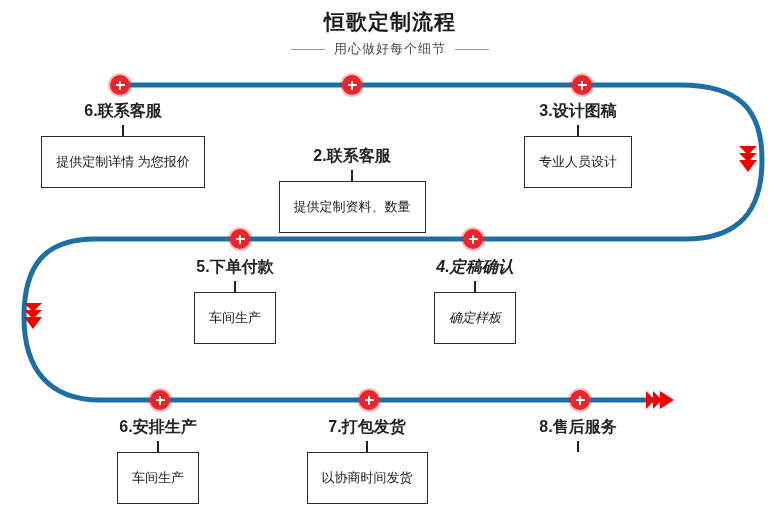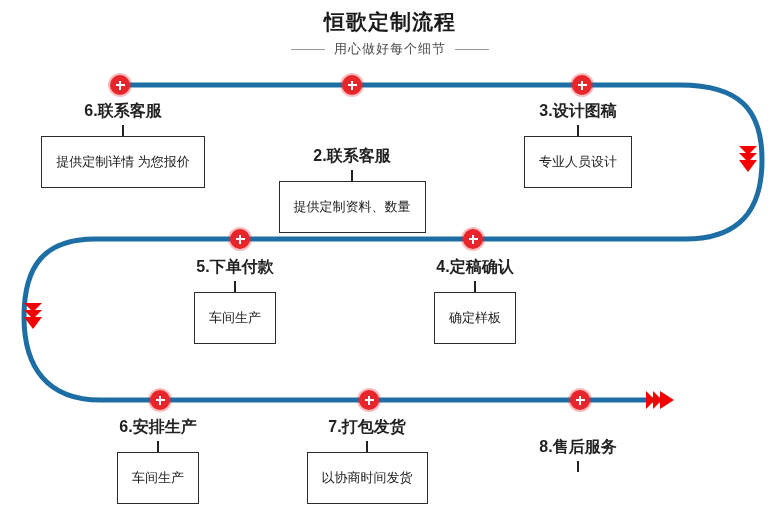--- a/index.html
+++ b/index.html
@@ -213,36 +213,36 @@
     <div class="step-stem"></div>
     <div class="step-box">专业人员设计</div>
   </div>
 
   <div class="step" style="left:235px; top:256px;">
     <div class="step-title">5.下单付款</div>
     <div class="step-stem"></div>
     <div class="step-box">车间生产</div>
   </div>
 
-  <div class="step" style="left:475px; top:256px;">
+  <div class="step" style="left:475px; top:256px;font-style:italic;">
     <div class="step-title">4.定稿确认</div>
     <div class="step-stem"></div>
     <div class="step-box">确定样板</div>
   </div>
 
   <div class="step" style="left:158px; top:416px;">
     <div class="step-title">6.安排生产</div>
     <div class="step-stem"></div>
     <div class="step-box">车间生产</div>
   </div>
 
   <div class="step" style="left:367px; top:416px;">
     <div class="step-title">7.打包发货</div>
     <div class="step-stem"></div>
     <div class="step-box">以协商时间发货</div>
   </div>
 
-  <div class="step" style="left:578px; top:436px;">
+  <div class="step" style="left:578px; top:416px;">
     <div class="step-title">8.售后服务</div>
     <div class="step-stem"></div>
   </div>
 
 </div>
 
 </body></html>

